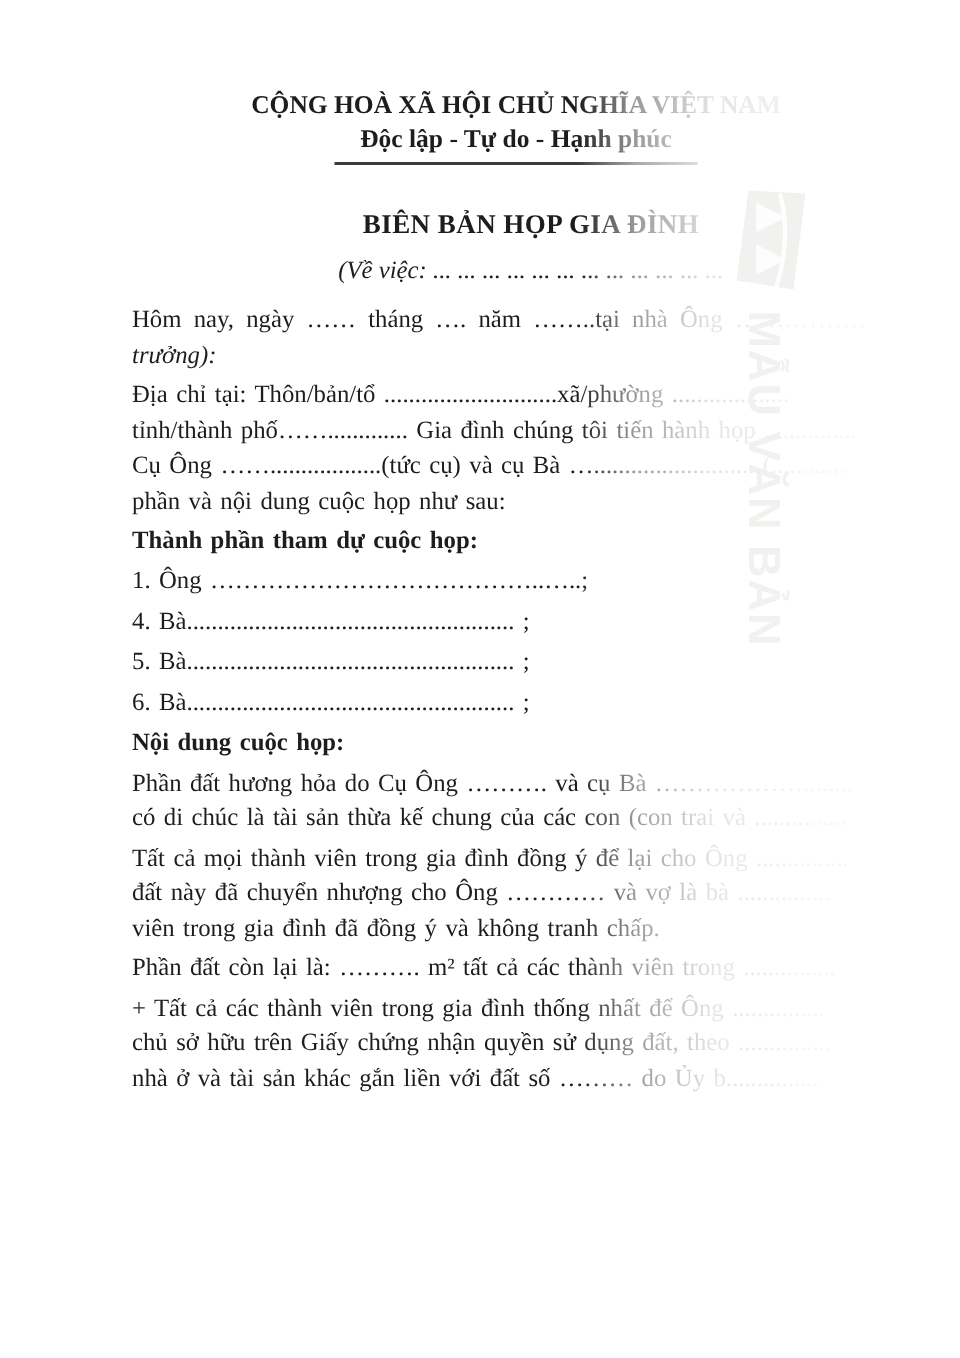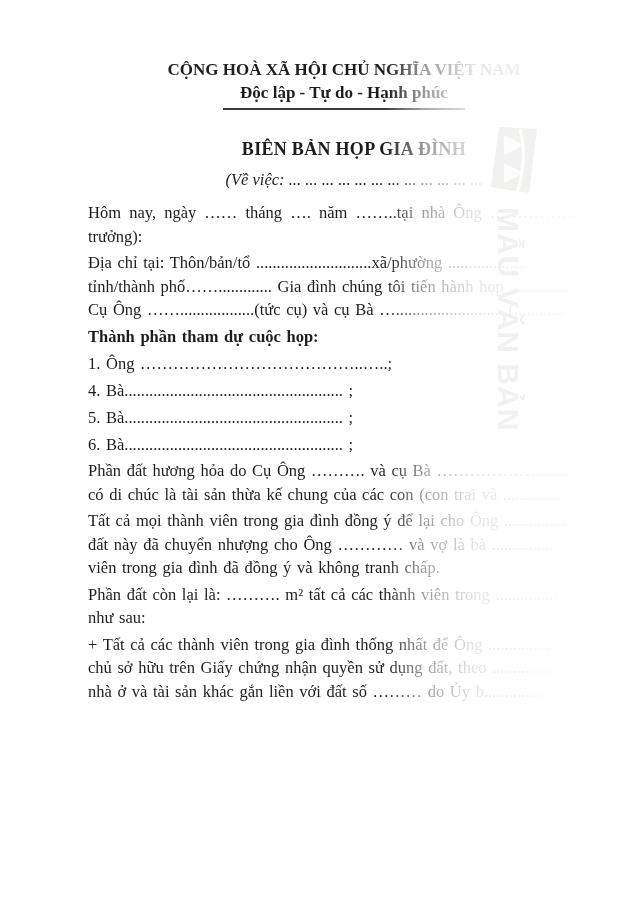--- a/index.html
+++ b/index.html
@@ -36,21 +36,21 @@
   }
   
   .bodytext {
     position: absolute; left: 88px; top: 201px; width: 552px;
     font-size: 16.5px; line-height: 23.5px;
   }
   .ln { white-space: nowrap; word-spacing: 1.5px; }
   .gap { margin-top: 3px; }
   .li  { margin-top: 3.5px; }
   .bold { font-weight: bold; }
-  .italic { }
+  .italic { font-style: italic; }
   .wide { word-spacing: 4px; }
   
   .fade {
     position: absolute; top: 0; left: 385px; width: 255px; height: 905px;
     z-index: 5;
     background: linear-gradient(90deg,
       rgba(255,255,255,0)    0%,
       rgba(255,255,255,0.55) 15%,
       rgba(255,255,255,0.88) 35%,
       rgba(255,255,255,0.96) 60%,
@@ -81,32 +81,33 @@
 
   <div class="title">BIÊN BẢN HỌP GIA ĐÌNH</div>
   <div class="subtitle">(Về việc: ... ... ... ... ... ... ... ... ... ... ... ...</div>
 
   <div class="bodytext">
     <div class="ln wide">Hôm nay, ngày …… tháng …. năm ……..tại nhà Ông …………….</div>
     <div class="ln italic">trưởng):</div>
     <div class="ln gap">Địa chỉ tại: Thôn/bản/tổ ............................xã/phường ...................</div>
     <div class="ln">tỉnh/thành phố……............. Gia đình chúng tôi tiến hành họp ...............</div>
     <div class="ln">Cụ Ông ……..................(tức cụ)  và cụ Bà ….......................... (............</div>
+    <div class="ln">phần và nội dung cuộc họp như sau:</div>
     <div class="ln gap bold">Thành phần tham dự cuộc họp:</div>
     <div class="ln li">1. Ông …………………………………..…..;</div>
     <div class="ln li">4. Bà..................................................... ;</div>
     <div class="ln li">5. Bà..................................................... ;</div>
     <div class="ln li">6. Bà..................................................... ;</div>
+    <div class="ln li bold">Nội dung cuộc họp:</div>
     <div class="ln gap">Phần đất hương hỏa do Cụ Ông ………. và cụ Bà ………………........</div>
     <div class="ln">có di chúc là tài sản thừa kế chung của các con (con trai và ...............</div>
     <div class="ln gap">Tất cả mọi thành viên trong gia đình đồng ý để lại cho Ông ...............</div>
     <div class="ln">đất này đã chuyển nhượng cho Ông ………… và vợ là bà ...............</div>
     <div class="ln">viên trong gia đình đã đồng ý và không tranh chấp.</div>
     <div class="ln gap">Phần đất còn lại là: ………. m² tất cả các thành viên trong ...............</div>
-    <div class="ln">như sau:</div>
     <div class="ln gap">+ Tất cả các thành viên trong gia đình thống nhất để Ông ...............</div>
     <div class="ln">chủ sở hữu trên Giấy chứng nhận quyền sử dụng đất, theo ...............</div>
     <div class="ln">nhà ở và tài sản khác gắn liền với đất số ……… do Ủy b...............</div>
   </div>
 
   <div class="fade"></div>
 
   <svg class="wm-logo" width="54" height="72" viewBox="0 0 54 72" aria-hidden="true">
     <polygon points="12,2 50,4 42,68 4,62" fill="#f1f1ef"></polygon>
     <polygon points="17,10 37,20 17,30" fill="#ffffff" opacity="0.85"></polygon>

